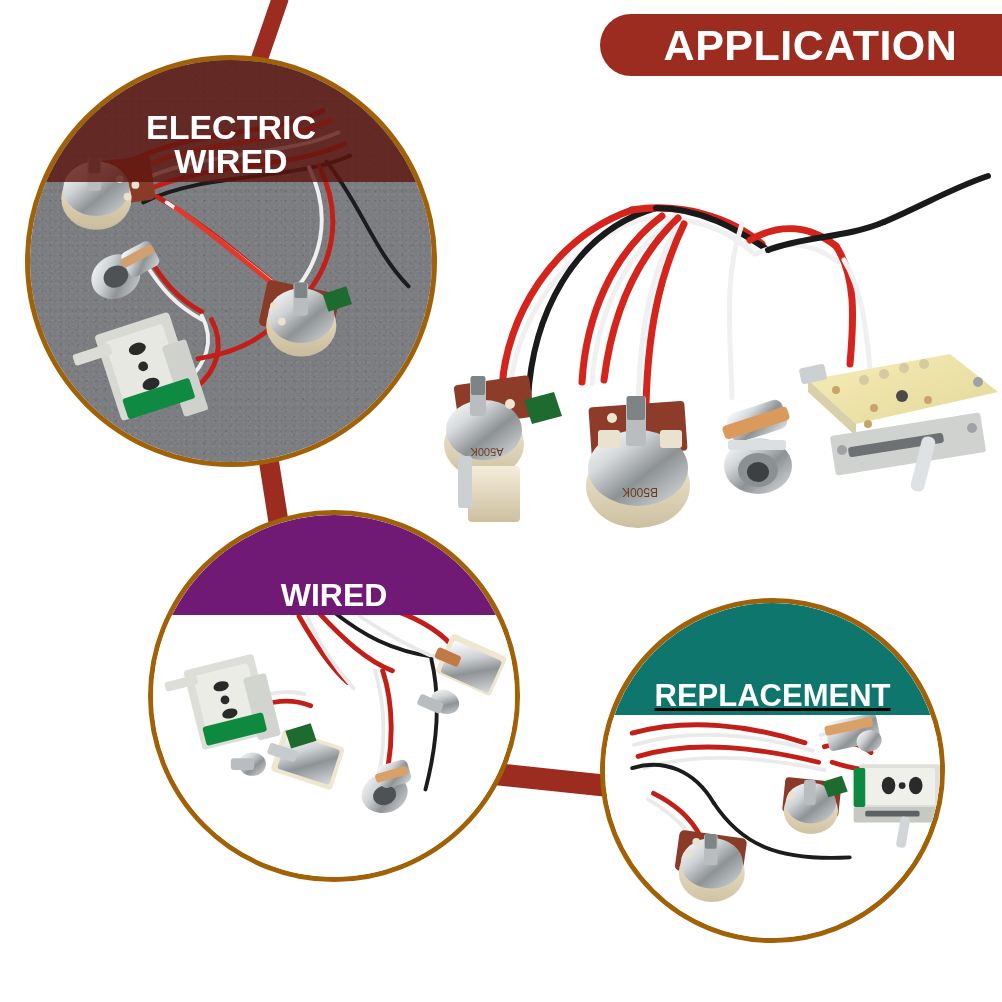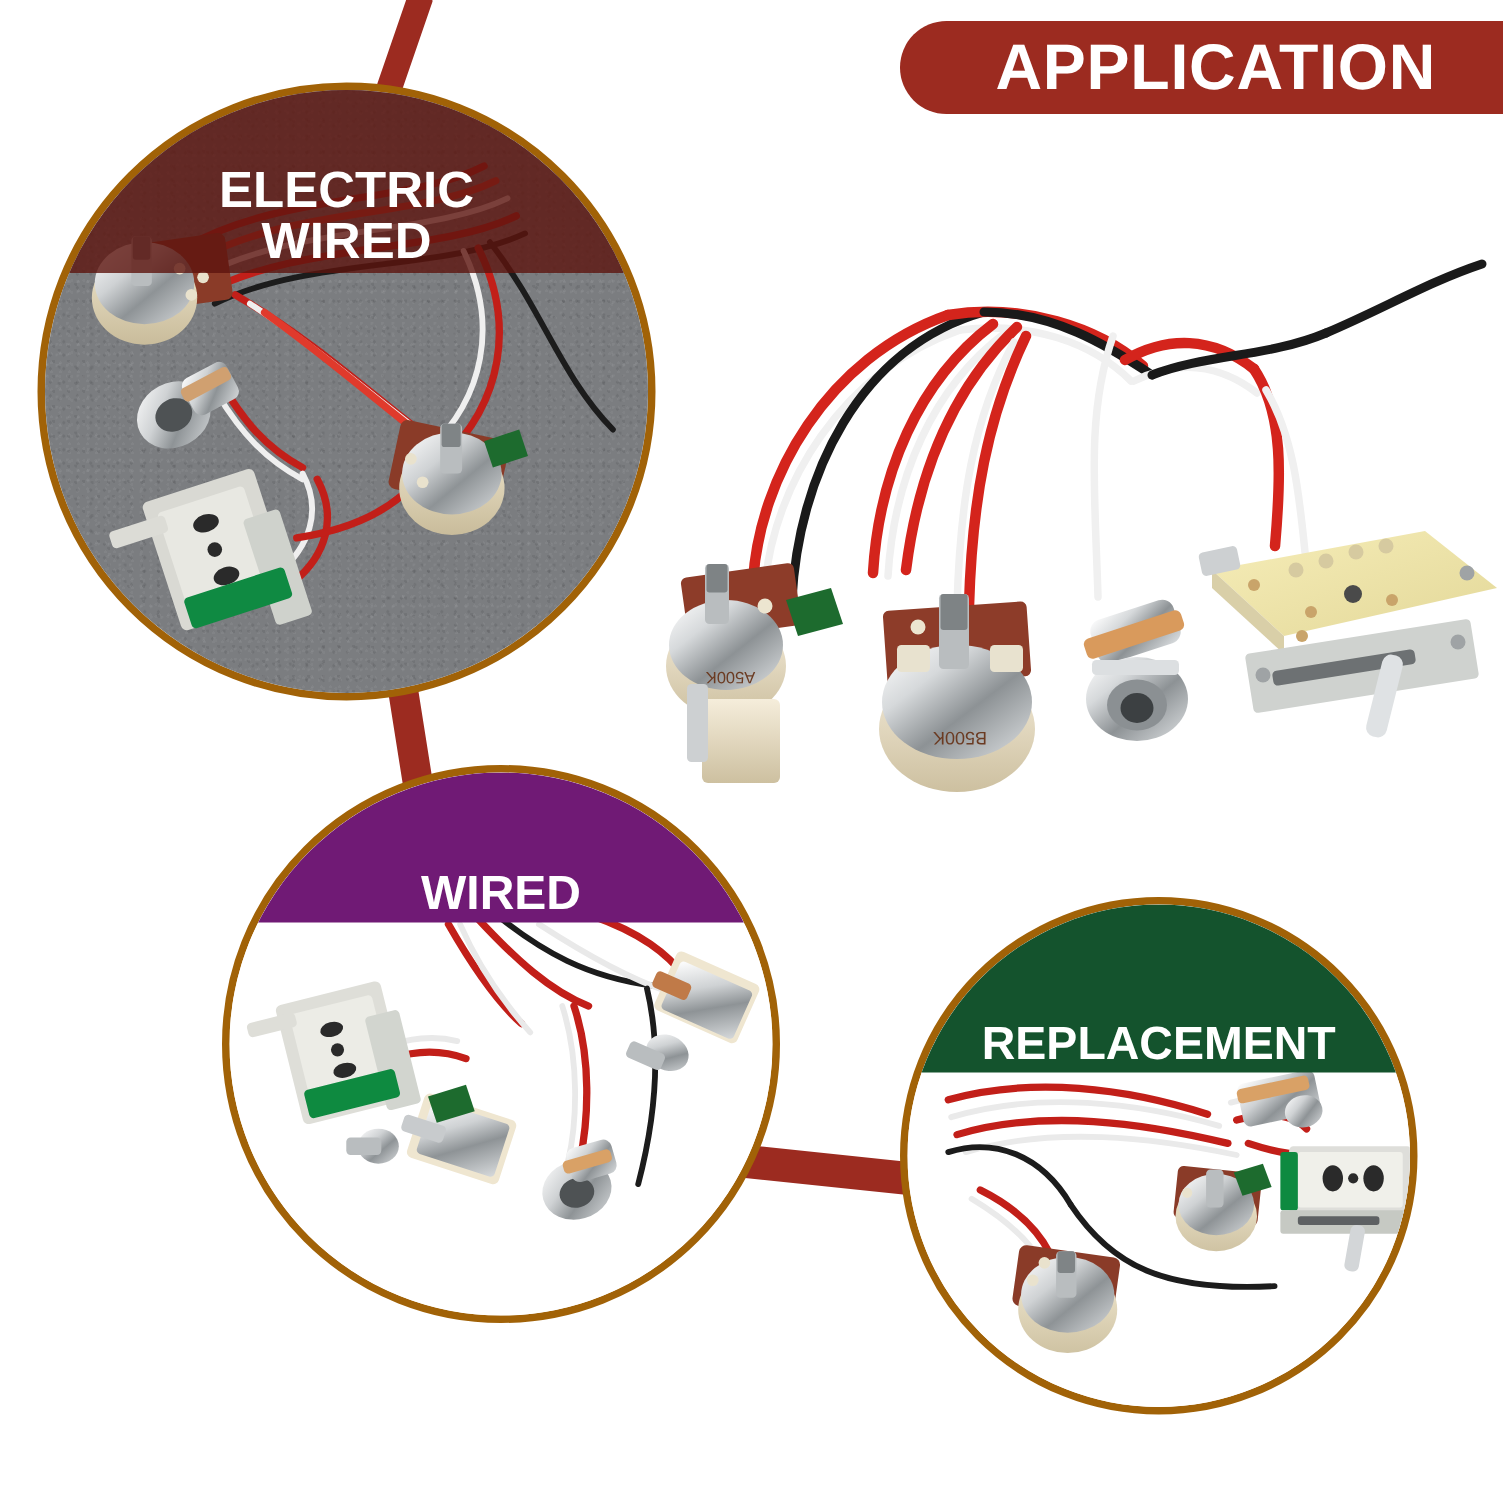--- a/index.html
+++ b/index.html
@@ -145,21 +145,22 @@
   
   #circle-replacement {
     left: 600px;
     top: 598px;
     width: 345px;
     height: 345px;
   }
   #circle-replacement .circle-photo { background: #ffffff; }
   #circle-replacement .label-band {
     height: 112px;
-    background: #14532d;
+    background: #0f766e;
+    text-decoration: underline;
   }
   #circle-replacement .line { font-size: 31px; }
 
   
   .scene { position: absolute; inset: 0; }
   .scene svg { width: 100%; height: 100%; display: block; }
 
   
   #hero-product {
     position: absolute;

